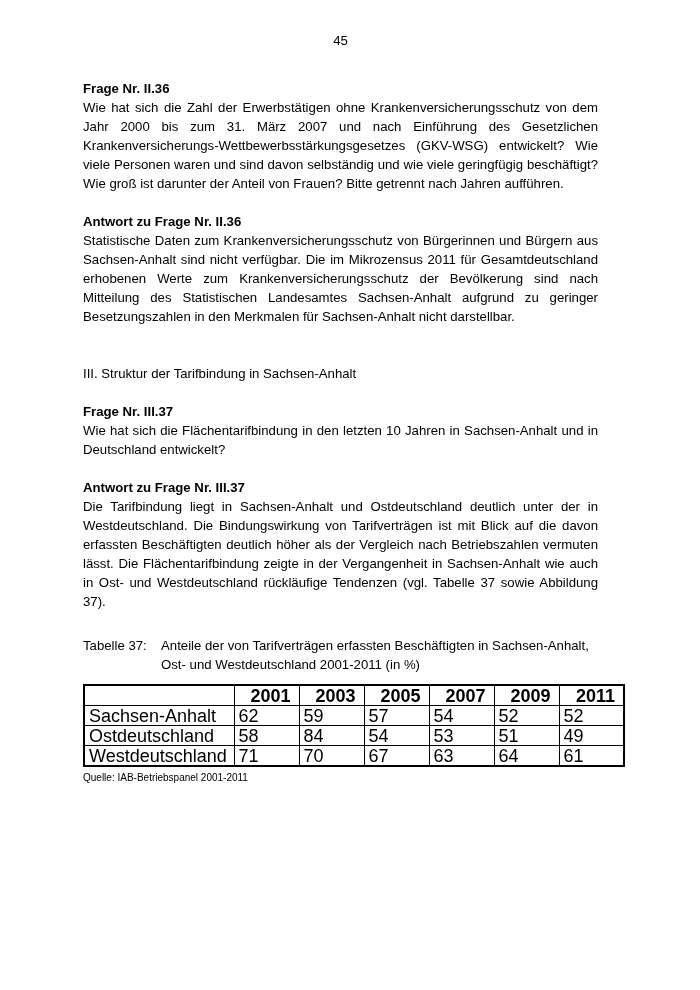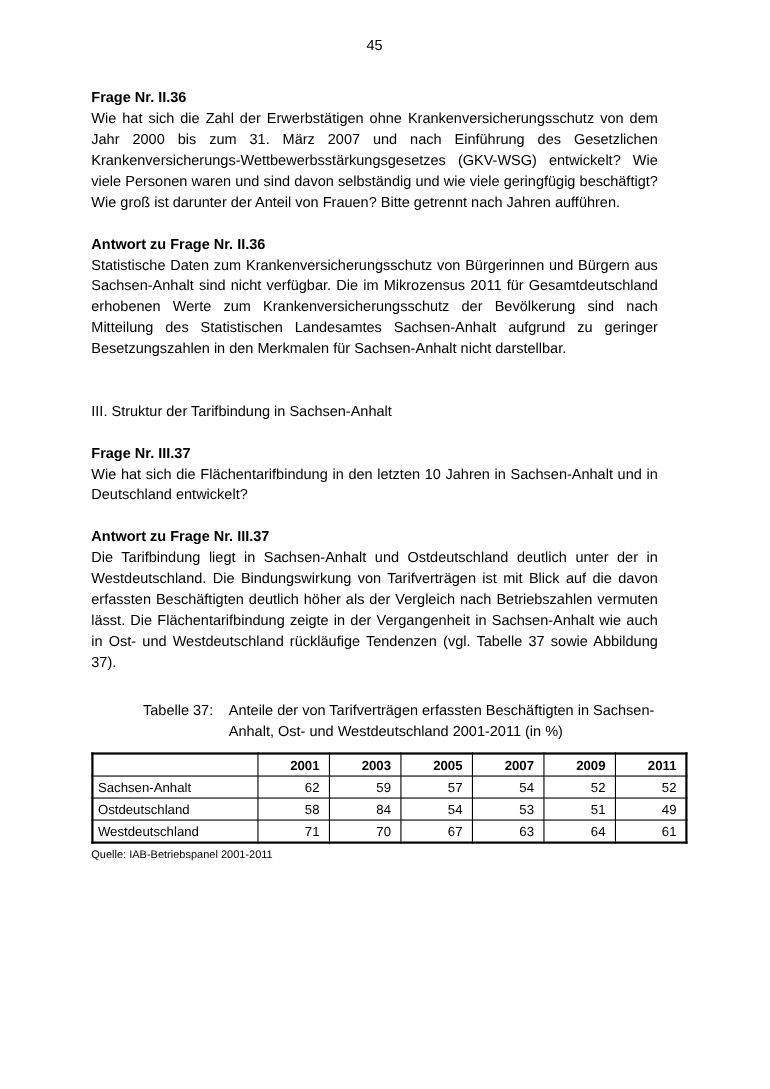--- a/index.html
+++ b/index.html
@@ -41,33 +41,32 @@
   .section-heading {
     font-weight: normal;
     margin-top: 38px;
     margin-bottom: 19px;
   }
   .table-caption {
     display: flex;
     margin-top: 25px;
     margin-bottom: 10px;
     text-align: left;
-    margin-left: 47px;
   }
   .table-caption .cap-label {
     flex: 0 0 78px;
   }
   .table-caption .cap-text {
     flex: 1 1 auto;
   }
   table.data-table {
     width: 541px;
     border-collapse: collapse;
     border: 2px solid #000;
-    font-size: 12px;
+    font-size: 18px;
     table-layout: fixed;
   }
   table.data-table th,
   table.data-table td {
     border: 1px solid #000;
     padding: 1px 8px 1px 4px;
     height: 17px;
     line-height: 16px;
     overflow: hidden;
     white-space: nowrap;
@@ -75,21 +74,21 @@
   table.data-table col.label-col { width: 150px; }
   table.data-table col.num-col  { width: 65px;  }
   table.data-table th {
     font-weight: bold;
     text-align: right;
   }
   table.data-table td.row-label {
     text-align: left;
   }
   table.data-table td.num {
-    text-align: right;
+    text-align: left;
     margin-left: 18px;
   }
   .table-source {
     font-size: 10px;
     line-height: 17px;
     margin-top: 2px;
     text-align: left;
   }
 </style>
 </head>

